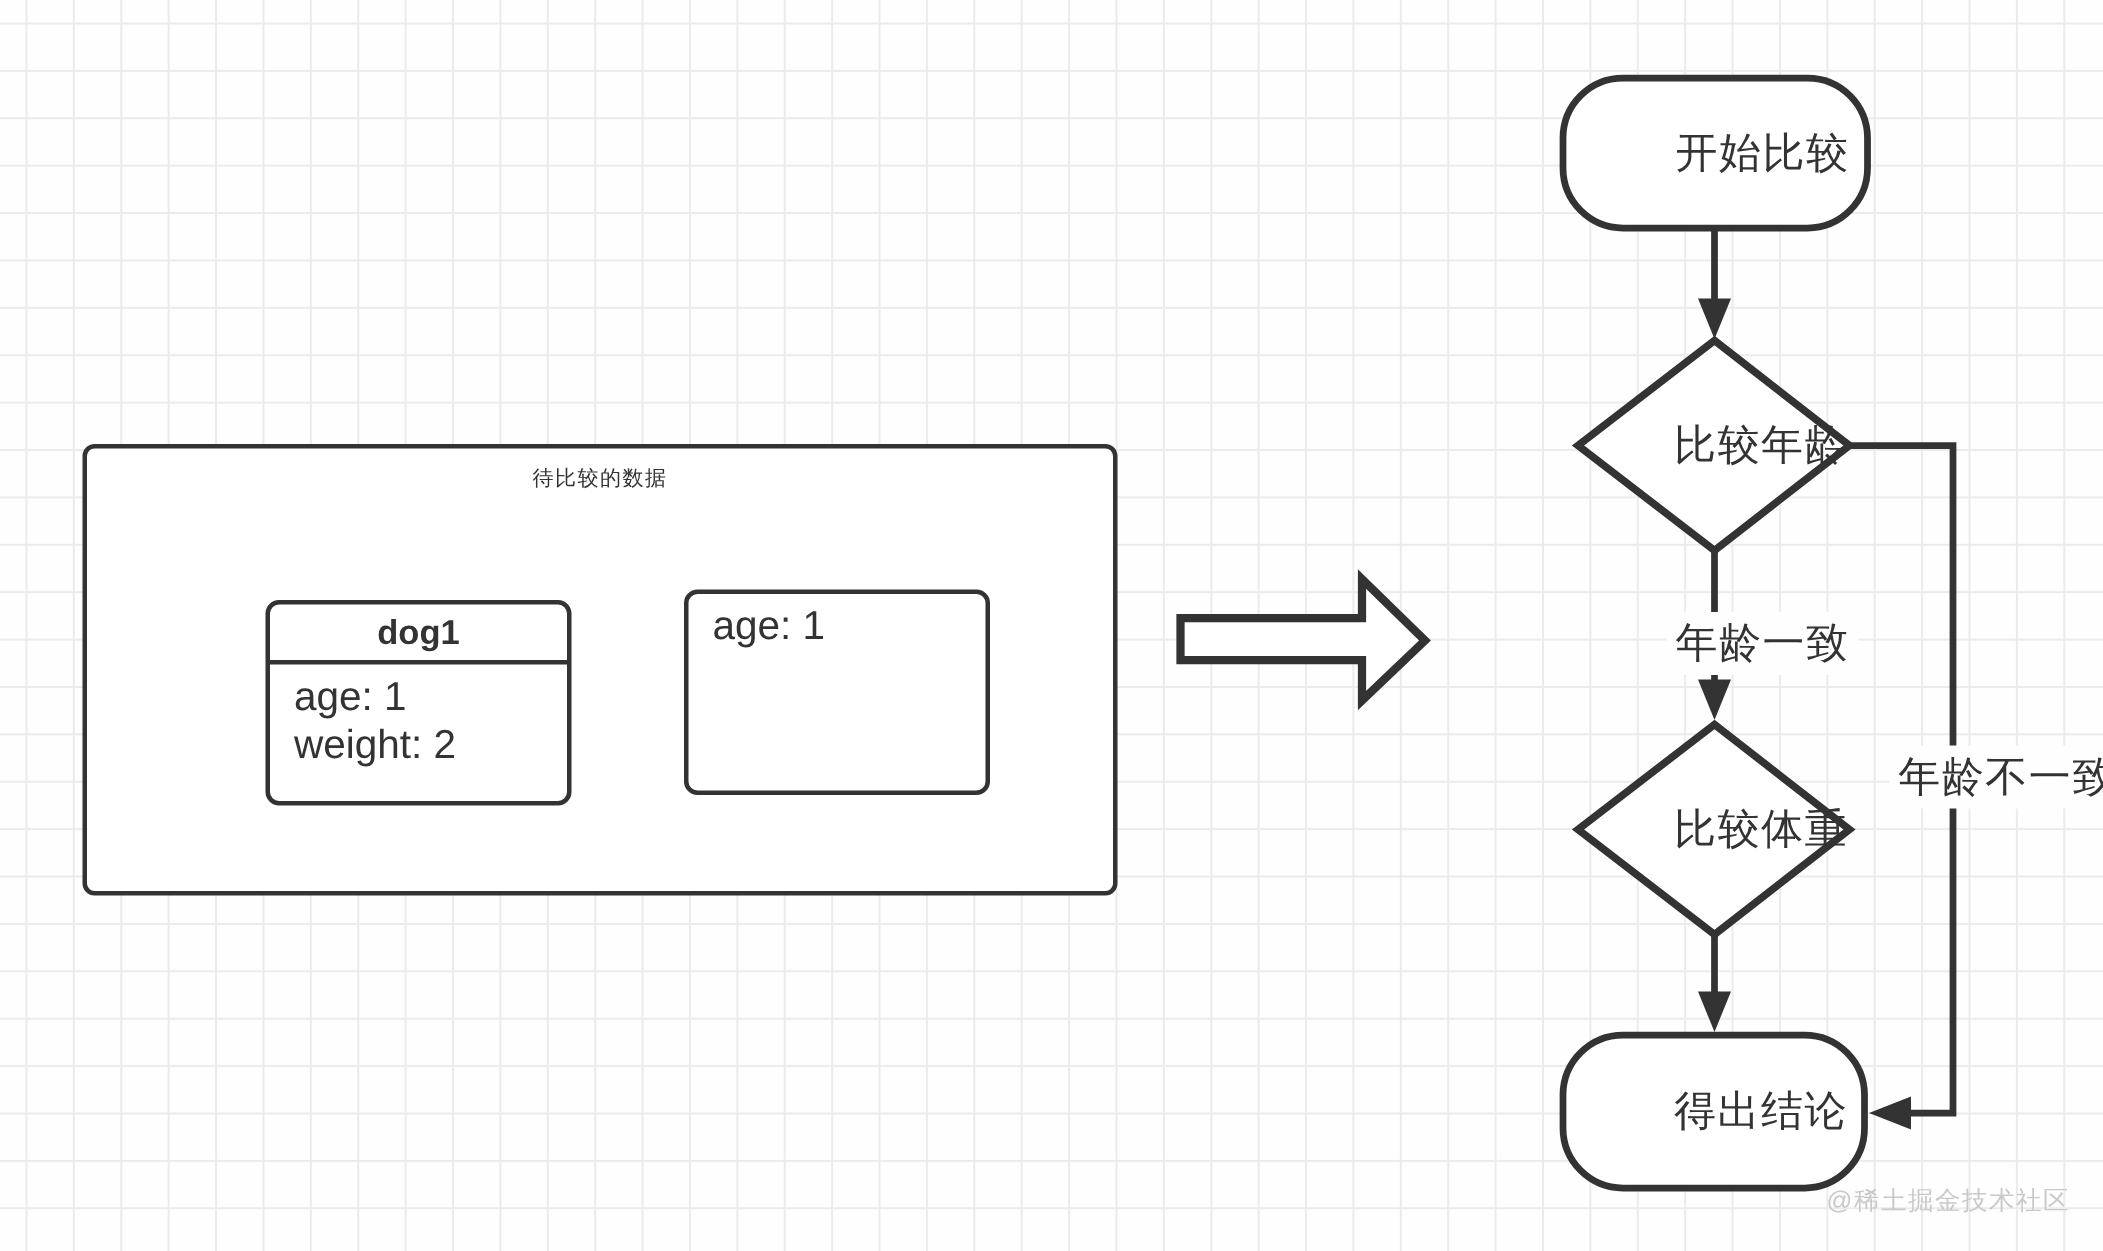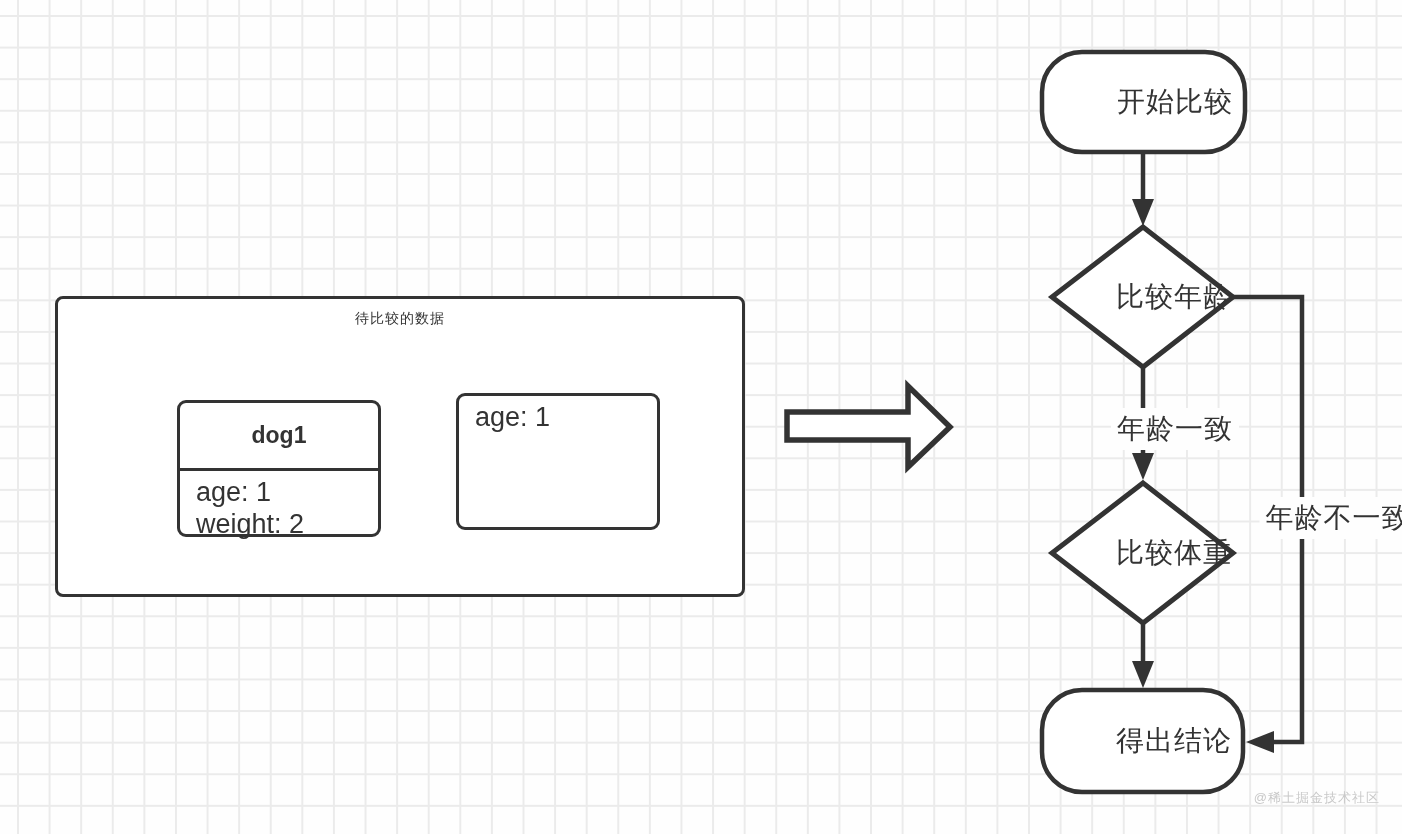--- a/index.html
+++ b/index.html
@@ -40,21 +40,21 @@
   .obj-card {
     position: absolute;
     background: #ffffff;
     border: 3.5px solid #333333;
     border-radius: 9px;
     width: 204px; height: 137px;
   }
   .obj-card.dog1 { left: 119px; top: 101px; }
   .obj-card.dog2 { left: 398px; top: 94px; }
   .obj-card .obj-header {
-    height: 68px;
+    height: 40px;
     border-bottom: 3.5px solid #333333;
     display: flex; align-items: center; justify-content: center;
     font-weight: bold;
     font-size: 23px;
   }
   .obj-card .obj-body {
     padding: 5px 0 0 16px;
     font-size: 27px;
     line-height: 32px;
     color: #333333;
@@ -78,21 +78,21 @@
     margin-left: 32px;
   }
   .edge-label {
     background: #fefefe;
     padding: 2px 6px;
   }
 
   .watermark {
     position: absolute;
     right: 22px; top: 789px;
-    font-size: 13px;
+    font-size: 17px;
     letter-spacing: 1px;
     color: #c9c9c9;
   }
 </style>
 </head>
 <body>
 
 <div id="canvas">
 
   <svg id="flow-svg" viewBox="0 0 1402 834" xmlns="http://www.w3.org/2000/svg">

